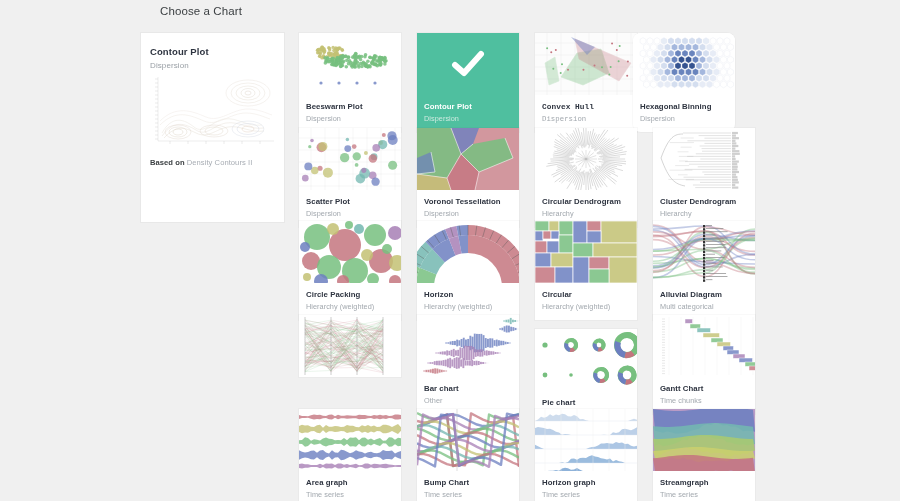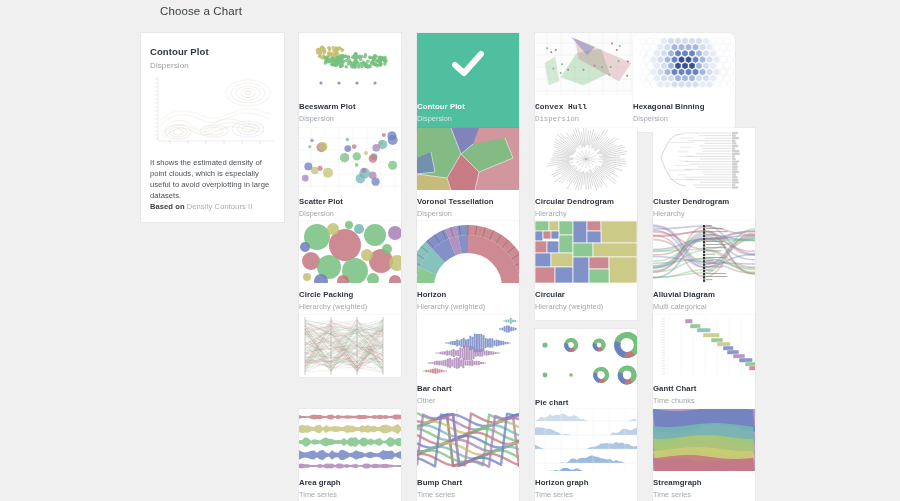--- a/index.html
+++ b/index.html
@@ -40,21 +40,21 @@
 
   
   .grid{position:absolute;left:299px;top:33px;width:456px;}
   .card{
     position:absolute;width:102px;background:#ffffff;
     box-shadow:0 0 0 1px rgba(0,0,0,.025);
     overflow:hidden;
   }
   .card.selected{background:#4fbf9f;}
   .card-thumb{width:102px;height:62px;position:relative;overflow:hidden;background:#fcfcfc;}
-  .card-label{padding:7px 7px 8px 0;}
+  .card-label{padding:7px 7px 8px 7px;}
   .card-title{font-size:7.8px;font-weight:700;color:#2e3440;letter-spacing:.05px;line-height:10px;}
   .card-sub{font-size:7.3px;color:#a2a8ae;letter-spacing:.05px;line-height:10px;margin-top:2px;}
   .card.selected .card-title{color:#ffffff;}
   .card.selected .card-sub{color:#cdeadf;}
   .check-wrap{display:flex;align-items:center;justify-content:center;height:100%;}
   svg{display:block;}
 </style>
 </head>
 <body>
 
@@ -116,21 +116,20 @@
           <ellipse cx="98" cy="54" rx="16" ry="8" stroke="#d9dde6"></ellipse>
           <ellipse cx="98" cy="54" rx="11" ry="5.5" stroke="#d4d9e4"></ellipse>
           <ellipse cx="98" cy="54" rx="6" ry="3" stroke="#e3cfc2"></ellipse>
           <path d="M10 50 C26 34 40 40 54 46 C68 52 80 38 96 38 C106 38 114 42 120 44" stroke="#eae5de"></path>
           <path d="M10 46 C26 30 42 36 56 42 C70 48 82 34 98 34 C108 34 116 38 122 40" stroke="#ece7e1"></path>
         </g>
       </svg>
     </div>
 
     <div class="detail-desc">
-      <span>It shows the estimated density of point clouds, which is especially useful to avoid overplotting in large datasets.</span>
       <div class="detail-based">
         <span>Based on</span>
         <span class="src">Density Contours II</span>
       </div>
     </div>
   </div>
 
   <div class="grid">
       <div class="card" style="left: 0px; top: 0px;">
         <div class="card-thumb">

